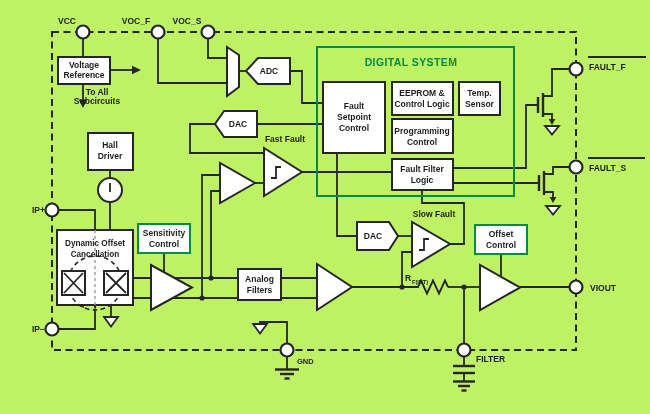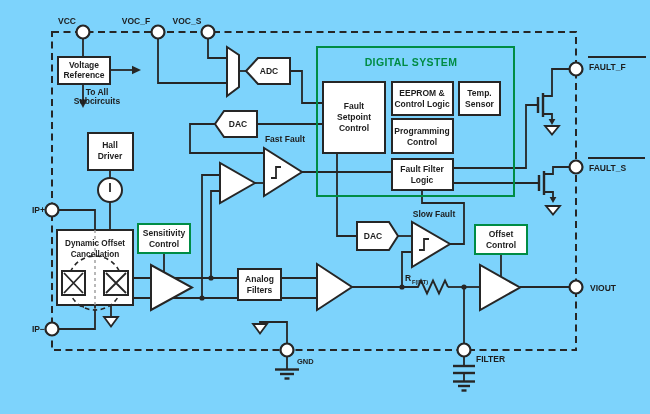--- a/index.html
+++ b/index.html
@@ -1,17 +1,17 @@
 <!DOCTYPE html>
 <html style="--line: #262626; --green: #008c45; --gray: #9b9b9b;"><head>
 <meta charset="utf-8">
 <style>
   :root{ --line:#262626; --green:#008c45; --gray:#9b9b9b; }
   html,body{ margin:0; padding:0; background:#ffffff; }
-  .stage{ position:relative; width:650px; height:414px; background:#7dd3fc; overflow:hidden; }
+  .stage{ position:relative; width:650px; height:414px; background:#bef264; overflow:hidden; }
   svg{ display:block; }
   .bx  { fill:#fff; stroke:var(--line); stroke-width:2; }
   .gbx { fill:#fff; stroke:var(--green); stroke-width:2; }
   .gfr { fill:none; stroke:var(--green); stroke-width:2; }
   .w   { fill:none; stroke:var(--line); stroke-width:1.8; }
   .w2  { fill:none; stroke:var(--line); stroke-width:2.4; }
   .dash{ fill:none; stroke:var(--line); stroke-width:2; stroke-dasharray:7 4.5; }
   .cdash{ fill:none; stroke:var(--line); stroke-width:1.6; stroke-dasharray:4.5 3.5; }
   .gry { fill:none; stroke:var(--gray); stroke-width:1.4; stroke-dasharray:3 3; }
   .pin { fill:#fff; stroke:var(--line); stroke-width:2.2; }

